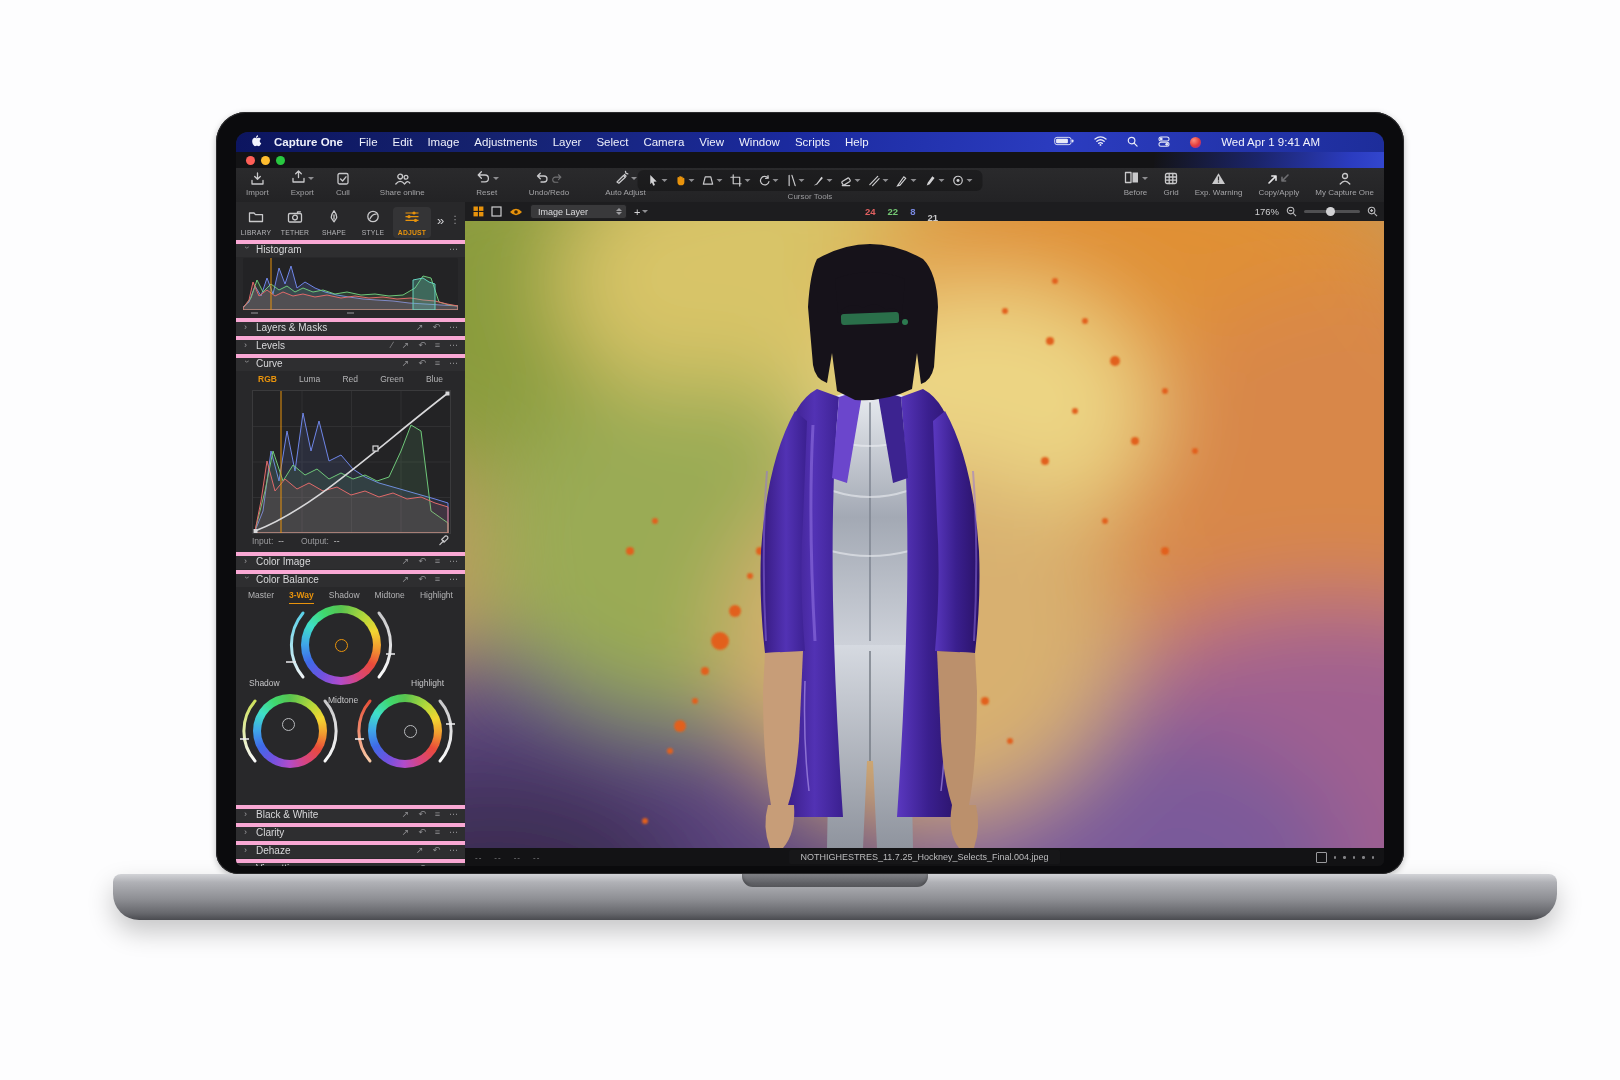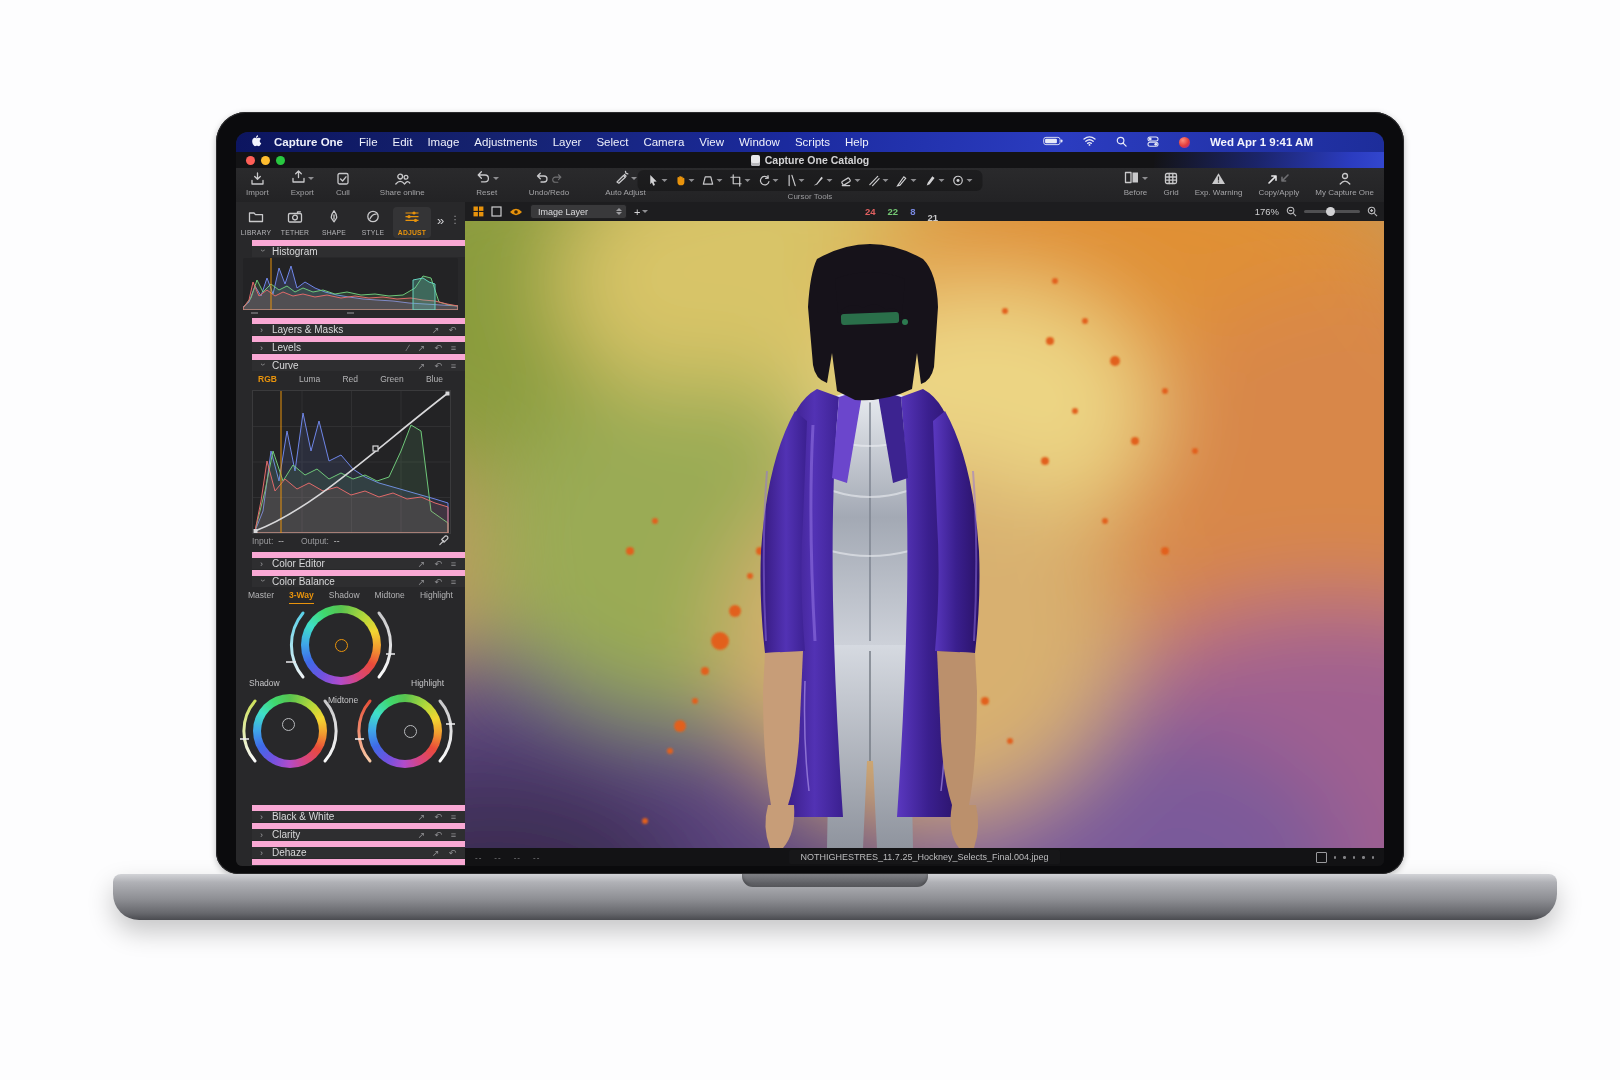--- a/index.html
+++ b/index.html
@@ -21,21 +21,21 @@
   .screen{left:236px;top:132px;width:1148px;height:734px;background:#1c1c1e;
           border-radius:12px 12px 6px 6px;overflow:hidden;}
 
   
   .menubar{left:0;top:0;width:1148px;height:20px;
      background:linear-gradient(100deg,#0c1560 0%,#15226e 22%,#1b2a9e 48%,#2b3cc0 72%,#1d2d9a 100%);
      display:flex;align-items:center;color:#eef0fb;font-size:11.5px;}
   .menubar .applelogo{margin:0 12px 0 14px;}
   .menubar .appname{font-weight:700;margin-right:16px;}
   .menubar .mitem{margin-right:15px;}
-  .mstatus{position:absolute;right:71px;top:0;height:20px;display:flex;align-items:center;gap:20px;font-weight:bold;}
+  .mstatus{position:absolute;right:64px;top:0;height:20px;display:flex;align-items:center;gap:20px;}
   .mstatus .dt{font-size:11.5px;color:#f2f3fc;}
   .orb{width:11px;height:11px;border-radius:50%;
        background:radial-gradient(circle at 35% 30%,#ff8d7a,#e23b3b 55%,#7a2bd0 100%);}
 
   
   .titlebar{left:0;top:20px;width:1148px;height:16px;background:#131315;}
   .titlebar .sweep{position:absolute;right:0;top:0;width:230px;height:16px;
        background:linear-gradient(100deg,rgba(27,42,158,0) 0%,rgba(33,50,175,.55) 45%,#2b3cc0 85%,#3347cf 100%);}
   .tl{position:absolute;top:3.5px;width:9px;height:9px;border-radius:50%;}
   .wtitle{position:absolute;left:0;right:0;top:2px;text-align:center;font-size:10.5px;color:#d3d3d5;font-weight:600;}
@@ -77,22 +77,22 @@
   
   .sidebar{left:0;top:70px;width:229px;height:664px;background:#28282a;border-right:1px solid #141416;overflow:hidden;}
   .tabsrow{position:absolute;left:0;top:0;width:229px;height:38px;display:flex;align-items:flex-start;padding-top:5px;box-sizing:border-box;}
   .ttab{width:38px;display:flex;flex-direction:column;align-items:center;gap:2px;margin-left:1px;border-radius:4px;padding:2px 0;}
   .ttab .tl8{font-size:6.8px;color:#b6b6b9;letter-spacing:.2px;}
   .ttab.active{background:rgba(255,255,255,.06);}
   .ttab.active .tl8{color:#e8930c;font-weight:700;}
   .moreTabs{color:#d0d0d2;font-size:13px;margin:6px 2px 0 6px;}
   .kebab{color:#9a9a9d;font-size:10px;margin:7px 0 0 4px;}
 
-  .phead{position:absolute;left:16px;width:229px;height:17px;background:#2e2e30;border-top:6px solid #f9a8d4;
-         display:flex;align-items:center;padding:0 7px 0 8px;box-sizing:border-box;gap:6px;}
+  .phead{position:absolute;left:0;width:229px;height:17px;background:#2e2e30;border-top:4px solid #f9a8d4;
+         display:flex;align-items:flex-start;padding:0 7px 0 8px;box-sizing:border-box;gap:6px;}
   .phead .pchev{color:#9c9c9f;font-size:9px;width:6px;display:inline-block;}
   .phead .pchev.open{transform:rotate(90deg);}
   .phead .ptitle{font-size:10px;color:#d8d8da;flex:1;white-space:nowrap;}
   .phead .hicon{font-size:9px;color:#8f8f92;margin-left:3px;}
 
   .histplot{left:7px;top:56px;width:215px;height:52px;background:#232325;border-radius:2px;}
   .histticks{left:7px;top:110px;width:215px;height:5px;}
   .tickdash{position:absolute;top:0;width:7px;height:2px;background:#606063;}
 
   .curvetabs{left:0;top:172px;width:229px;height:14px;display:flex;justify-content:space-between;padding:0 22px;box-sizing:border-box;}
@@ -181,23 +181,20 @@
         <span class="orb"></span>
         <span class="dt">Wed Apr 1  9:41 AM</span>
       </div>
     </div>
 
     <div class="abs titlebar">
       <span class="sweep"></span>
       <span class="tl" style="left:10px;background:#ff5f57;"></span>
       <span class="tl" style="left:25px;background:#febc2e;"></span>
       <span class="tl" style="left:40px;background:#28c840;"></span>
-      <div class="wtitle">
-        <span class="docicon"></span><span>Capture One Catalog</span>
-      </div>
     </div>
 
     <div class="abs toolbar">
       <div class="tgroup" style="left:10px;gap:22px;">
         <div class="tbtn">
           <span class="icw">
               <svg width="15" height="14" viewBox="0 0 15 14">
                 <path class="ic" d="M7.5,1 V7 M4.7,4.5 L7.5,7.3 L10.3,4.5 M2,8.5 V12 H13 V8.5"></path>
               </svg>
             </span>
@@ -508,21 +505,21 @@
         <span class="iolab">Output:</span>
         <span class="ioval">--</span>
         <span style="flex:1"></span>
         <span><svg width="11" height="12" viewBox="0 0 12 13">
               <path class="ic" d="M2,11.5 l4.2,-4.2 M7.2,2.8 a2,2 0 1 1 2.8,2.8 l-3.2,3.2 -2.8,-2.8 3.2,-3.2"></path>
             </svg></span>
       </div>
 
       <div class="phead" style="top:350px;">
         <span class="pchev">›</span>
-        <span class="ptitle">Color Editor</span>
+        <span class="ptitle">Color Image</span>
         <span class="hicon">↗</span>
         <span class="hicon">↶</span>
         <span class="hicon">≡</span>
         <span class="hicon">⋯</span>
       </div>
 
       <div class="phead" style="top:368px;">
         <span class="pchev open">›</span>
         <span class="ptitle">Color Balance</span>
         <span class="hicon">↗</span>

